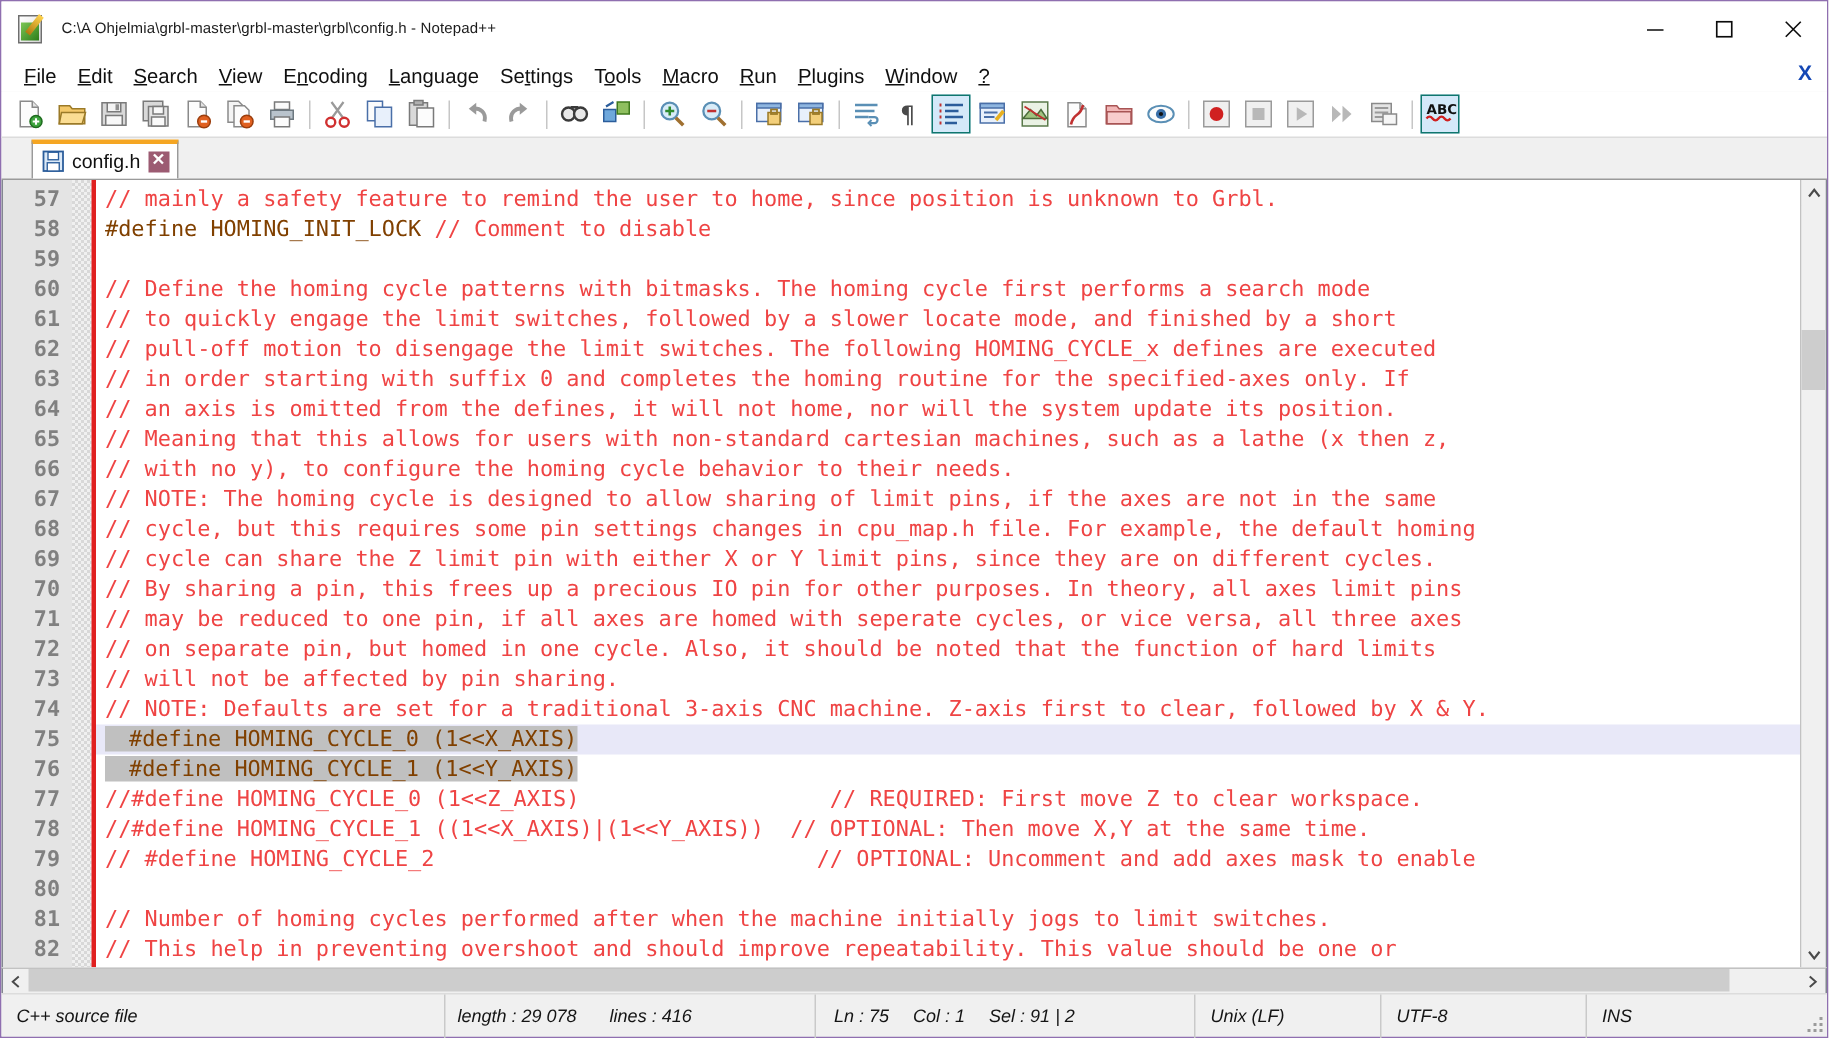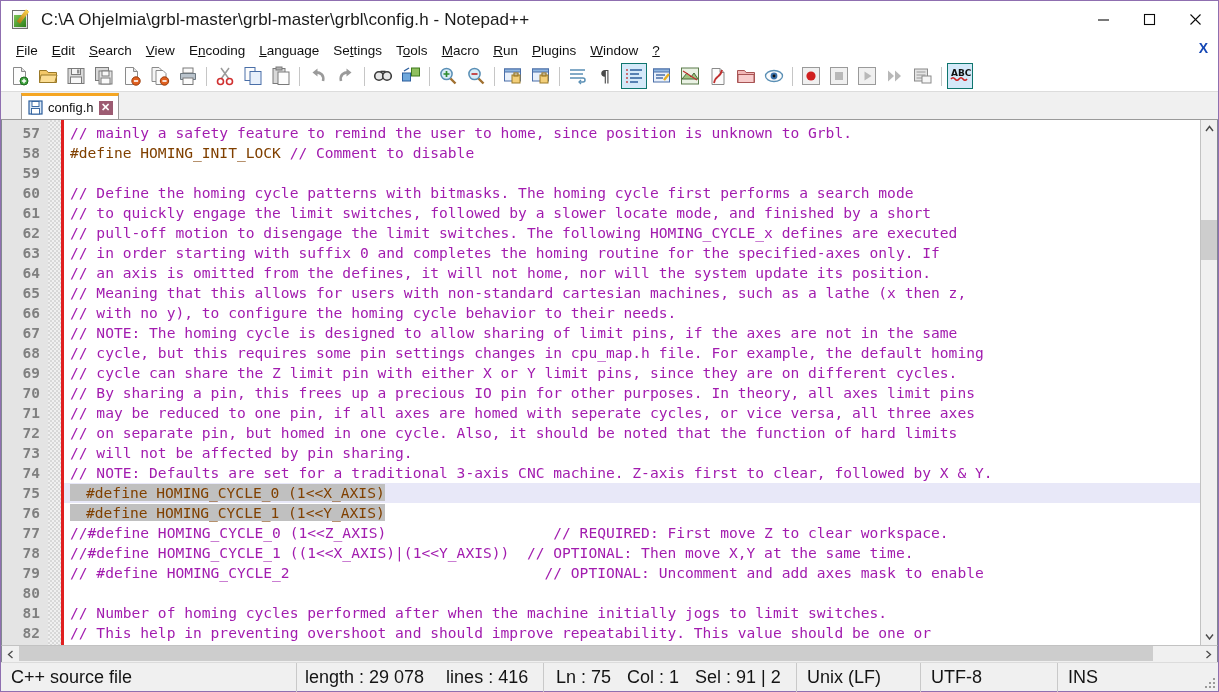--- a/index.html
+++ b/index.html
@@ -36,21 +36,21 @@
   .title-icon .grn {
     position: absolute; left: 3px; top: 6px; width: 12px; height: 12px;
     background: linear-gradient(135deg,#7cc655,#2d7d1a);
   }
   .title-icon .pen {
     position: absolute; left: 10px; top: 0px; width: 4px; height: 15px;
     background: linear-gradient(180deg,#ffd34d,#b07a10);
     transform: rotate(38deg);
   }
   .title-text {
-    font-size: 17px; color: #1b1b1b; letter-spacing: 0.1px;
+    font-size: 10px; color: #1b1b1b; letter-spacing: 0.1px;
     white-space: nowrap;
   }
   .wincontrols {
     position: absolute; right: 0; top: 0; height: 37px; display: flex;
   }
   .wc {
     width: 46px; height: 37px; display: flex; align-items: center; justify-content: center;
     font-size: 13px; color: #0b0b0b; cursor: default;
   }
   .wc svg { display: block; }
@@ -162,21 +162,21 @@
   }
   .cline {
     height: 20px; line-height: 20px;
     font-family: "DejaVu Sans Mono", monospace;
     font-size: 14.6px;
     white-space: pre;
     padding-left: 6px;
     position: relative;
   }
   .cline.curline { background: #e8e8f8; }
-  .tok-c  { color: #a21caf; }      
+  .tok-c  { color: #ef4444; }      
   .tok-pp { color: #804000; }
   .sel { background: #c0c0c0; padding-left: 16px; }
 
   
   .vscroll {
     width: 17px; flex: 0 0 17px;
     background: #f0f0f0;
     border-left: 1px solid #c2c2c2;
     display: flex; flex-direction: column;
     position: relative;
@@ -205,23 +205,24 @@
     display: flex; align-items: center; justify-content: center; cursor: default;
   }
   .hs-track { flex: 1 1 auto; position: relative; }
   .hs-thumb { position: absolute; top: 0; height: 15px; background: #cdcdcd; }
 
   
   .statusbar {
     height: 29px; flex: 0 0 29px;
     background: #f0f0f0;
     display: flex; align-items: center;
-    font-size: 18px; color: #141414;
+    font-size: 12px; color: #141414;
     border-top: 1px solid #dcdcdc;
     position: relative;
+    font-style: italic;
   }
   .sb-cell {
     height: 29px; display: flex; align-items: center;
     padding-left: 10px; white-space: nowrap;
     border-right: 1px solid #c9c9c9;
   }
   .sb-cell.last { border-right: none; }
   .sb-grip {
     position: absolute; right: 3px; bottom: 3px; width: 12px; height: 12px;
   }

